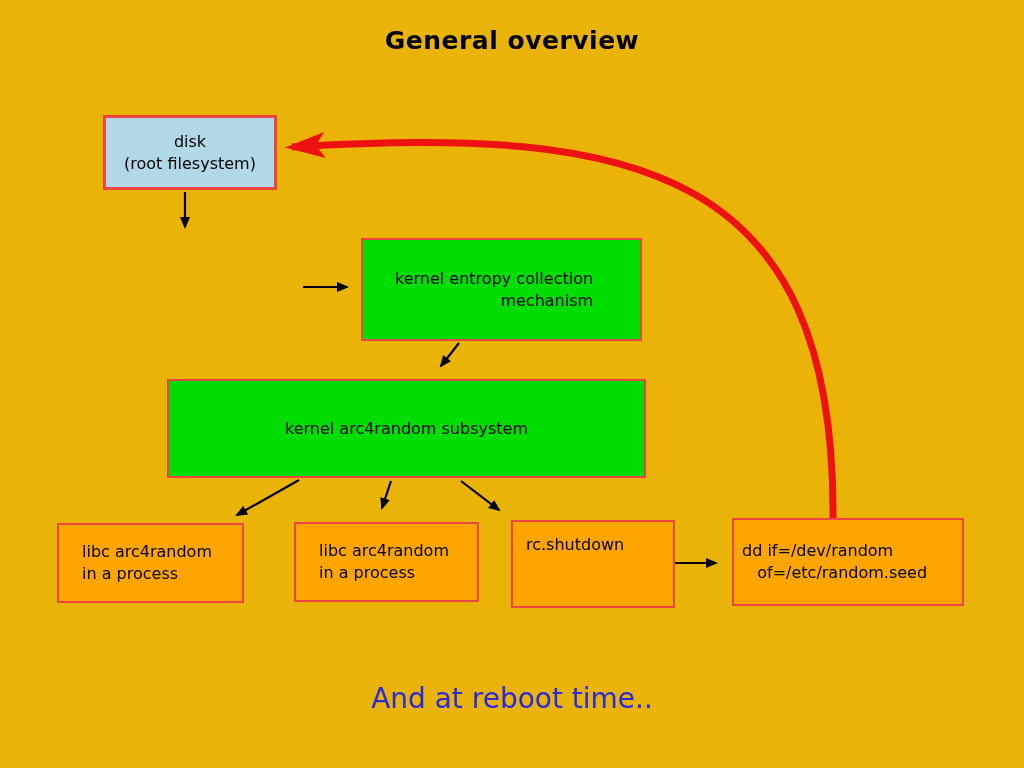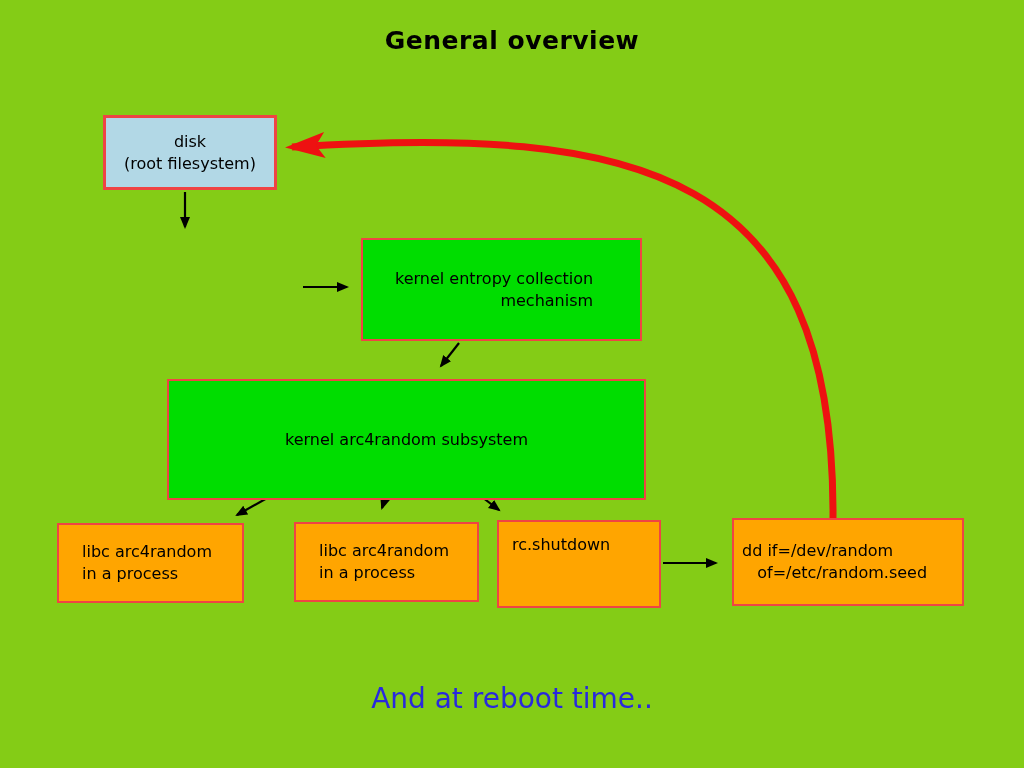--- a/index.html
+++ b/index.html
@@ -1,20 +1,20 @@
 <!DOCTYPE html>
 <html style="--box_blue: #b2d8e6; --box_green: #00dd00; --box_orange: #ffa500; --arrow_black: #000000; --arrow_red: #ee1111; --footer_blue: #2929dd; --title_black: #000000;"><head>
 <meta charset="utf-8">
 <style>
   html, body { margin: 0; padding: 0; background: #ffffff; }
   .canvas {
     position: relative;
     width: 1024px;
     height: 768px;
-    background: #84cc16;
+    background: #eab308;
     overflow: hidden;
     font-family: "DejaVu Sans", "Liberation Sans", sans-serif;
   }
   .overlay {
     position: absolute;
     left: 0; top: 0;
     width: 1024px; height: 768px;
     pointer-events: none;
   }
   .title {
@@ -50,27 +50,27 @@
   .blue   { background: var(--box_blue,   #b2d8e6); }
   .green  { background: var(--box_green,  #00dd00); text-align: right; }
   .orange { background: var(--box_orange, #ffa500); }
 
   .box-disk       { left: 103px; top: 115px; width: 174px; height: 75px;
                     justify-content: center; text-align: center; border-width: 3px; }
   .box-bootblock  { left: 63px;  top: 236px; width: 238px; height: 104px;
                     padding-left: 21px; border-width: 3px; }
   .box-entropy    { left: 361px; top: 238px; width: 281px; height: 103px;
                     padding-left: 32px; }
-  .box-arc4       { left: 167px; top: 379px; width: 479px; height: 121px;
+  .box-arc4       { left: 167px; top: 379px; width: 479px; height: 99px;
                     justify-content: center; text-align: left; }
   .box-libc1      { left: 57px;  top: 523px; width: 187px; height: 80px;
                     padding-left: 23px; }
   .box-libc2      { left: 294px; top: 522px; width: 185px; height: 80px;
                     padding-left: 23px; }
-  .box-rc         { left: 497px; top: 520px; width: 164px; height: 88px;
+  .box-rc         { left: 511px; top: 520px; width: 164px; height: 88px;
                     align-items: flex-start; padding: 12px 0 0 13px; }
   .box-dd         { left: 732px; top: 518px; width: 232px; height: 88px;
                     padding-left: 8px; }
 
   .arrow     { stroke: var(--arrow_black, #000); stroke-width: 2.2px; fill: none; }
   .red-curve { stroke: var(--arrow_red, #ee1111); stroke-width: 7px; fill: none; }
   .head-black { fill: var(--arrow_black, #000); }
   .head-red   { fill: var(--arrow_red, #ee1111); }
 </style>
 </head>

